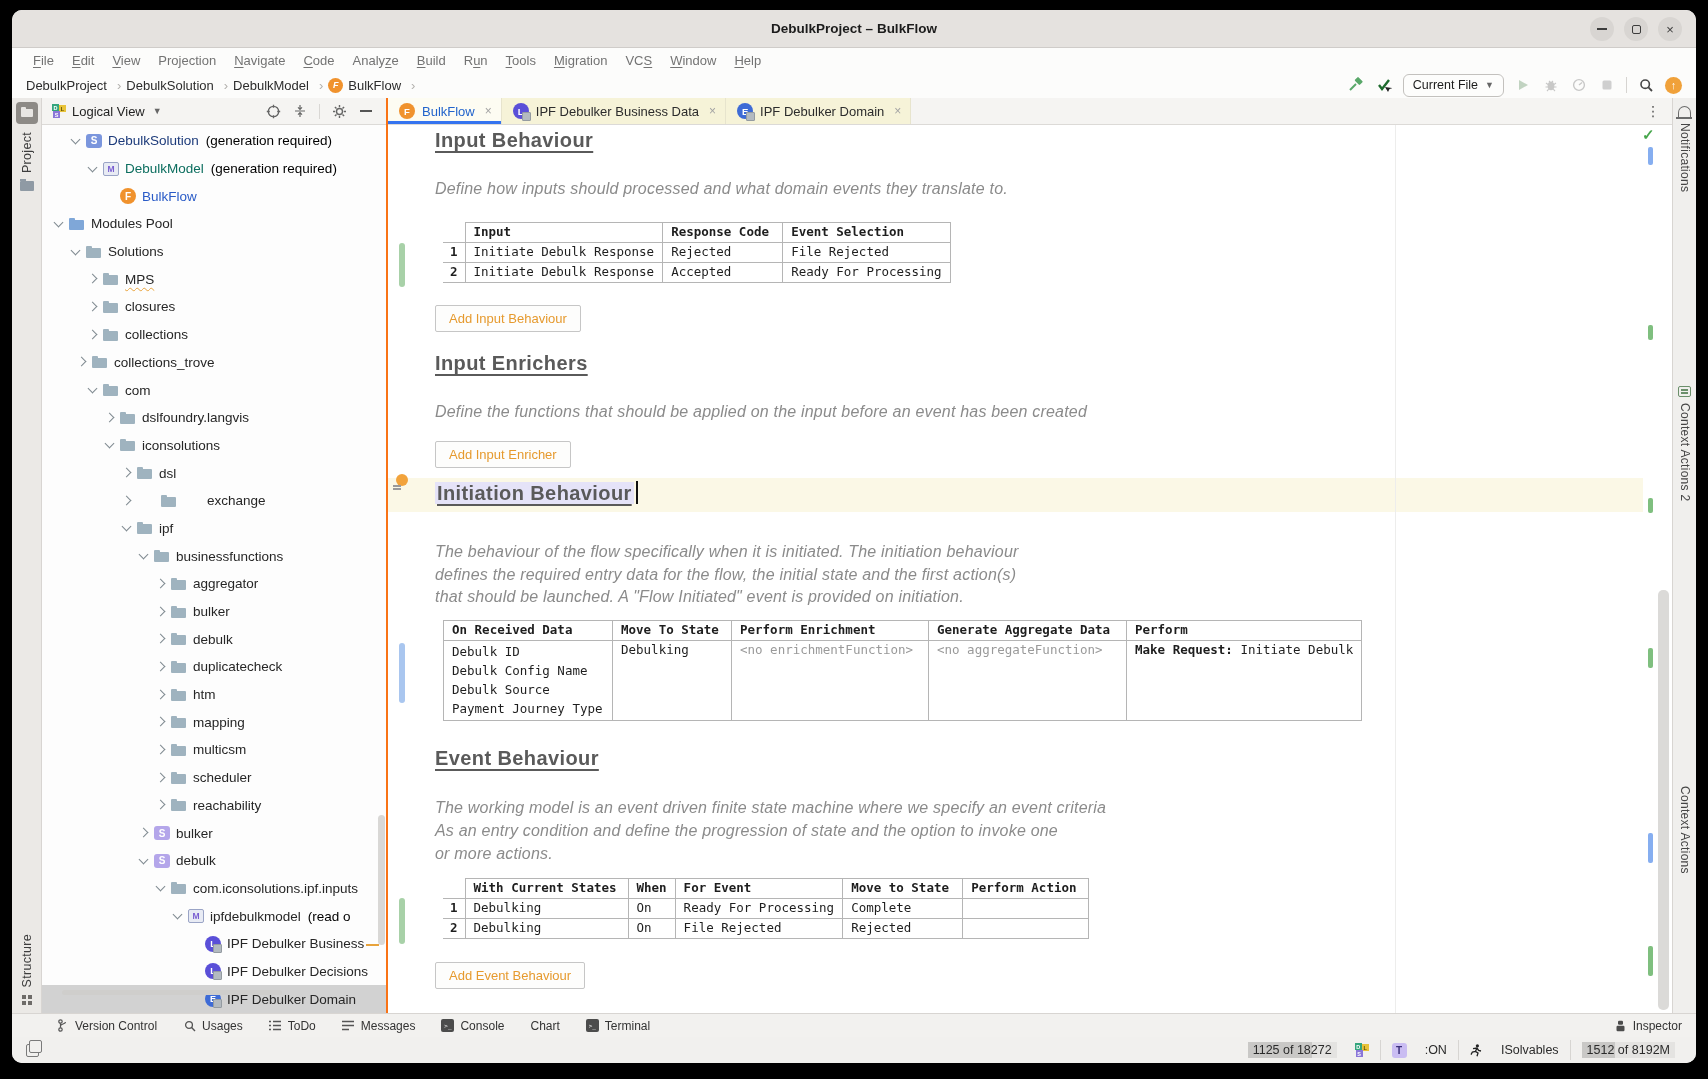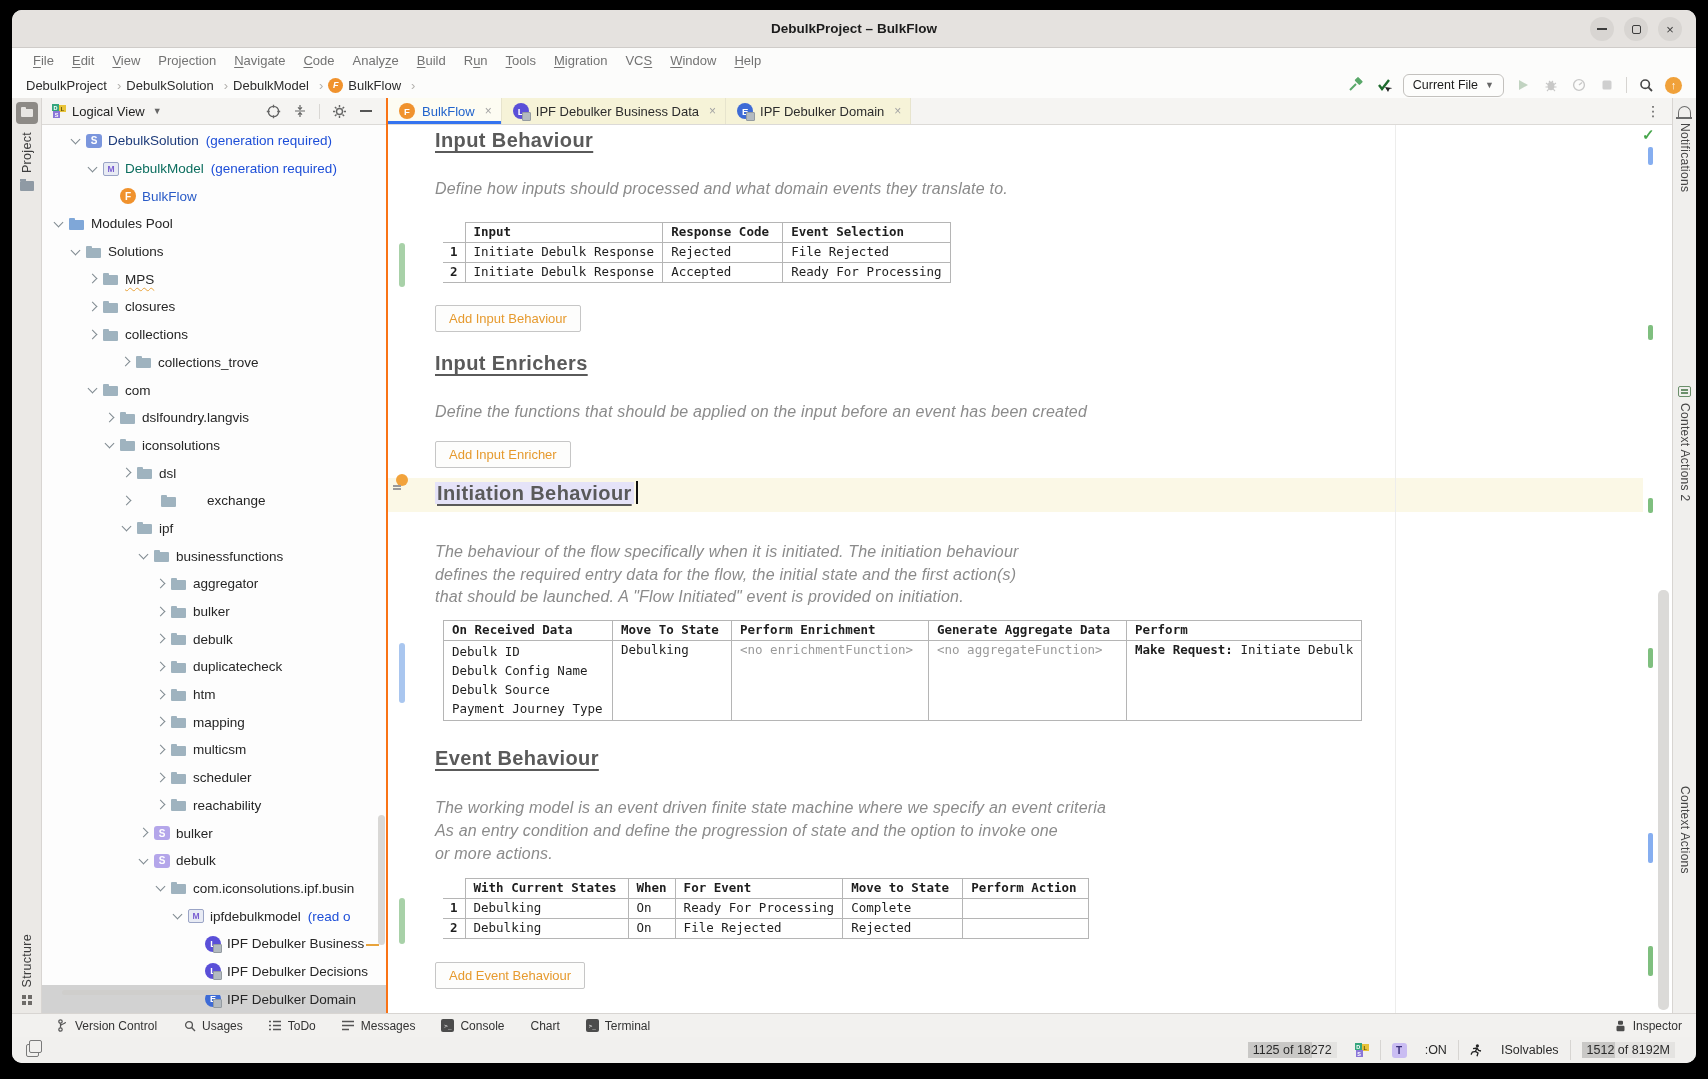--- a/index.html
+++ b/index.html
@@ -99,21 +99,21 @@
   .ticon.node_l .tl { background:#5a4fd8; border-radius:50%; font-size:9px; }
   .ticon.node_e .tl { background:#3e6bd6; border-radius:50%; font-size:9px; }
   .ticon.node_l::after, .ticon.node_e::after { content:""; position:absolute; right:0; bottom:-1px;
         width:7px; height:7px; background:#b3bac0; border:1px solid #949ba1; border-radius:1px; }
   .tlabel.navy  { color:#1c3a7a; }
   .tlabel.green { color:#0c6e5f; }
   .tlabel.blue  { color:#2a5bc7; }
   .trow.warn .tlabel { text-decoration:underline wavy #e8a33c 1px; text-underline-offset:3px; }
   .trow.clip .tlabel::after { content:""; display:inline-block; width:13px; height:2px; background:#e8a33c;
                               margin-left:2px; vertical-align:middle; }
-  .tsuffix { color:#1d4ed8; margin-left:7px; }
+  .tsuffix { color:#000000; margin-left:7px; }
   .tree-vscroll { position:absolute; right:1px; top:690px; width:7px; height:130px; background:#d9d8d6; border-radius:4px; }
   .tree-hscroll { position:absolute; left:20px; bottom:18px; width:220px; height:5px; background:#cfcecc; border-radius:3px; }
 
   
   .editor-col { flex:1; min-width:0; display:flex; flex-direction:column; background:#fff; position:relative; }
   .tabstrip { height:27px; flex:none; background:#f5f4f2; border-bottom:1px solid #dcdad7;
               display:flex; align-items:stretch; }
   .tab { display:flex; align-items:center; gap:7px; padding:0 9px 0 11px; font-size:13px; color:#2c2c2c;
          background:#f6f3d8; border-right:1px solid #e7e4cd; }
   .tab.active { background:#fdfcf2; color:#2264cc; box-shadow:inset 0 -3px 0 #3574f0; }
@@ -447,21 +447,21 @@
             <span class="tsuffix"></span>
           </div>
 
           <div class="trow" style="padding-left: 42px;">
             <span class="chev closed"></span>
             <span class="ticon folder"></span>
             <span class="tlabel">collections</span>
             <span class="tsuffix"></span>
           </div>
 
-          <div class="trow" style="padding-left: 31px; margin-left: 44px;">
+          <div class="trow" style="padding-left: 31px;">
             <span class="chev closed"></span>
             <span class="ticon folder"></span>
             <span class="tlabel">collections_trove</span>
             <span class="tsuffix"></span>
           </div>
 
           <div class="trow" style="padding-left: 42px;">
             <span class="chev open"></span>
             <span class="ticon folder"></span>
             <span class="tlabel">com</span>
@@ -587,21 +587,21 @@
             <span class="ticon sol_purple">
               <i class="tl">S</i>
             </span>
             <span class="tlabel">debulk</span>
             <span class="tsuffix"></span>
           </div>
 
           <div class="trow" style="padding-left: 110px;">
             <span class="chev open"></span>
             <span class="ticon folder"></span>
-            <span class="tlabel">com.iconsolutions.ipf.busin</span>
+            <span class="tlabel">com.iconsolutions.ipf.inputs</span>
             <span class="tsuffix"></span>
           </div>
 
           <div class="trow" style="padding-left: 127px;">
             <span class="chev open"></span>
             <span class="ticon model">
               <i class="tl">M</i>
             </span>
             <span class="tlabel">ipfdebulkmodel</span>
             <span class="tsuffix">(read o</span>

